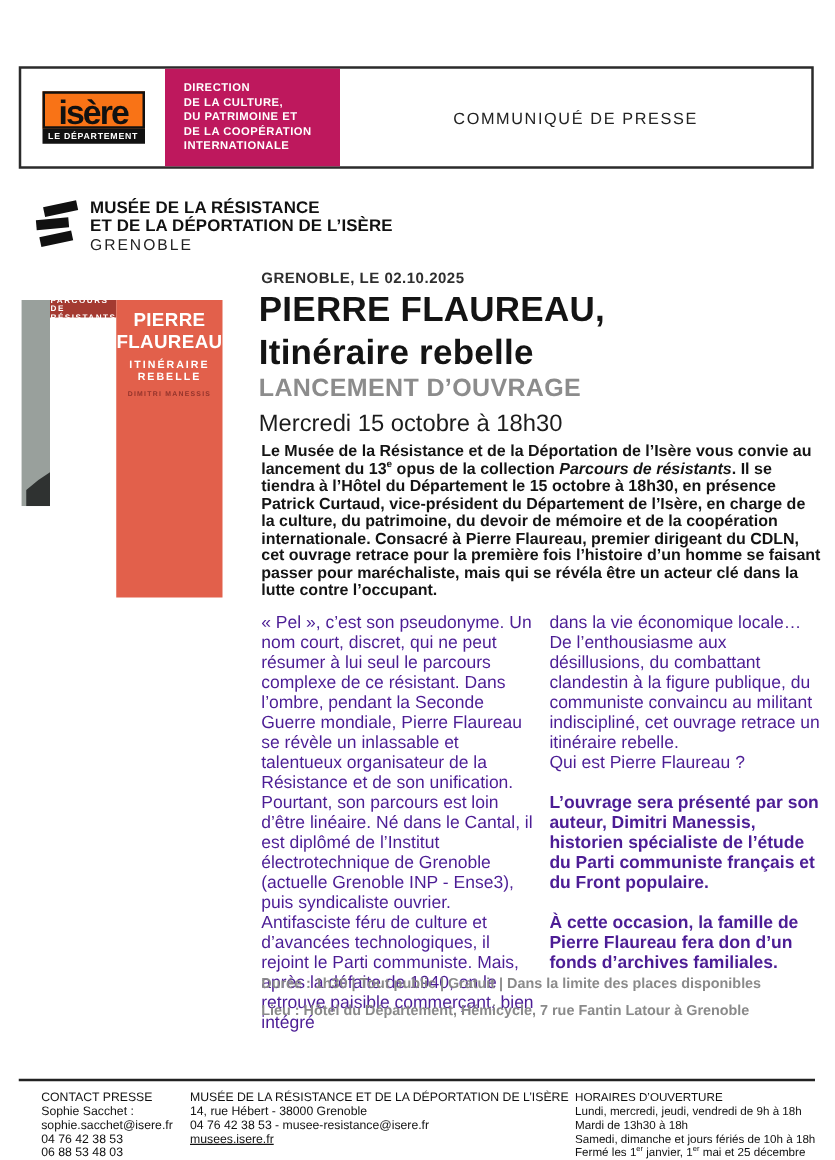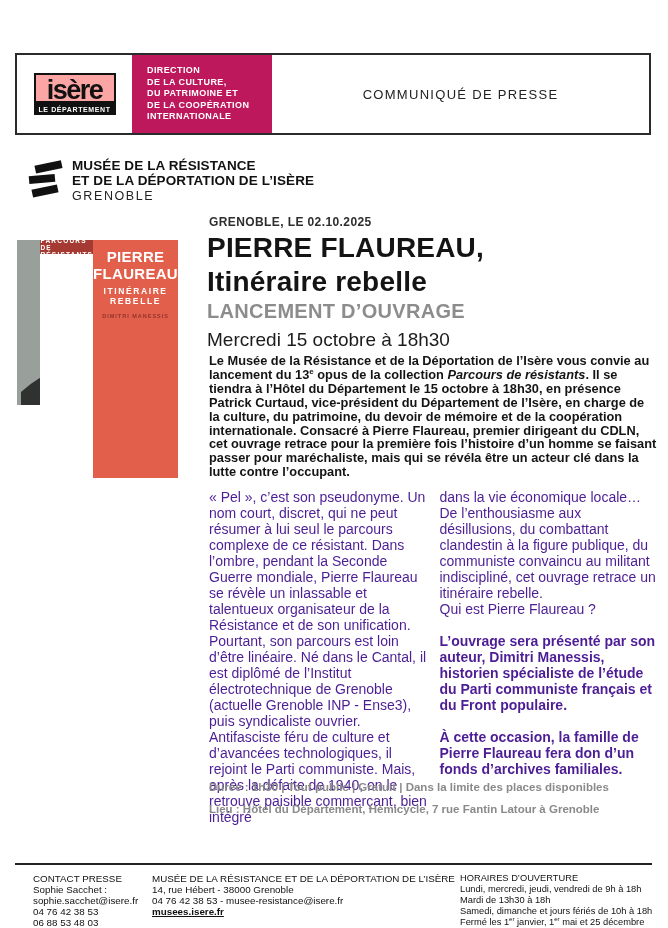--- a/index.html
+++ b/index.html
@@ -11,21 +11,21 @@
               border:2px solid #2b2b2b;box-sizing:border-box;display:flex;background:#fff;}
   .seg-logo{width:115px;display:flex;align-items:center;justify-content:center;}
   .seg-direction{width:140px;background:#be185d;color:#fff;box-sizing:border-box;
                  padding-left:15px;display:flex;flex-direction:column;justify-content:center;
                  font-size:9px;font-weight:600;letter-spacing:.4px;line-height:11.5px;}
   .seg-press{flex:1;display:flex;align-items:center;justify-content:center;
              font-size:13px;letter-spacing:1.3px;font-weight:500;color:#222;}
 
   .isere{display:flex;flex-direction:column;width:82px;}
   .isere-box{border:2px solid #111;height:26px;display:flex;align-items:flex-end;
-             justify-content:center;overflow:visible;background:#fca5a5;}
+             justify-content:center;overflow:visible;background:#f97316;}
   .isere-name{font-size:27px;font-weight:800;letter-spacing:-1.5px;line-height:21px;color:#111;}
   .isere-dept{background:#111;color:#fff;font-size:7px;font-weight:700;letter-spacing:.6px;
               text-align:center;padding:2.5px 0;}
 
   
   .org{position:absolute;left:28px;top:158px;display:flex;gap:8px;align-items:center;}
   .org-lines .big{font-size:13.5px;font-weight:800;line-height:15px;letter-spacing:.1px;color:#111;}
   .org-lines .city{font-size:12.5px;font-weight:400;letter-spacing:1.6px;color:#222;margin-top:1px;}
 
   
@@ -63,21 +63,21 @@
   .info{position:absolute;left:209px;top:777px;font-size:11.5px;font-weight:700;color:#8a8a8a;
         line-height:21.5px;}
 
   
   .divider{position:absolute;left:15px;top:863px;width:637px;height:2px;background:#222;}
   .footer-col{position:absolute;top:873px;font-size:9.8px;line-height:11px;color:#111;}
   .fc1{left:33px;width:118px;}
   .fc2{left:152px;width:308px;}
   .fc3{left:460px;width:205px;font-size:9.3px;line-height:11px;}
   .footer-col .ln{display:block;}
-  .flink{text-decoration:underline;color:#111;cursor:pointer;font-weight:bold;}
+  .flink{text-decoration:underline;color:#111;cursor:pointer;}
   .fsup{font-size:6px;vertical-align:super;line-height:0;}
 </style>
 </head>
 <body>
 
 <div class="page">
 
   <div class="header-box">
     <div class="seg-logo">
       <div class="isere">

